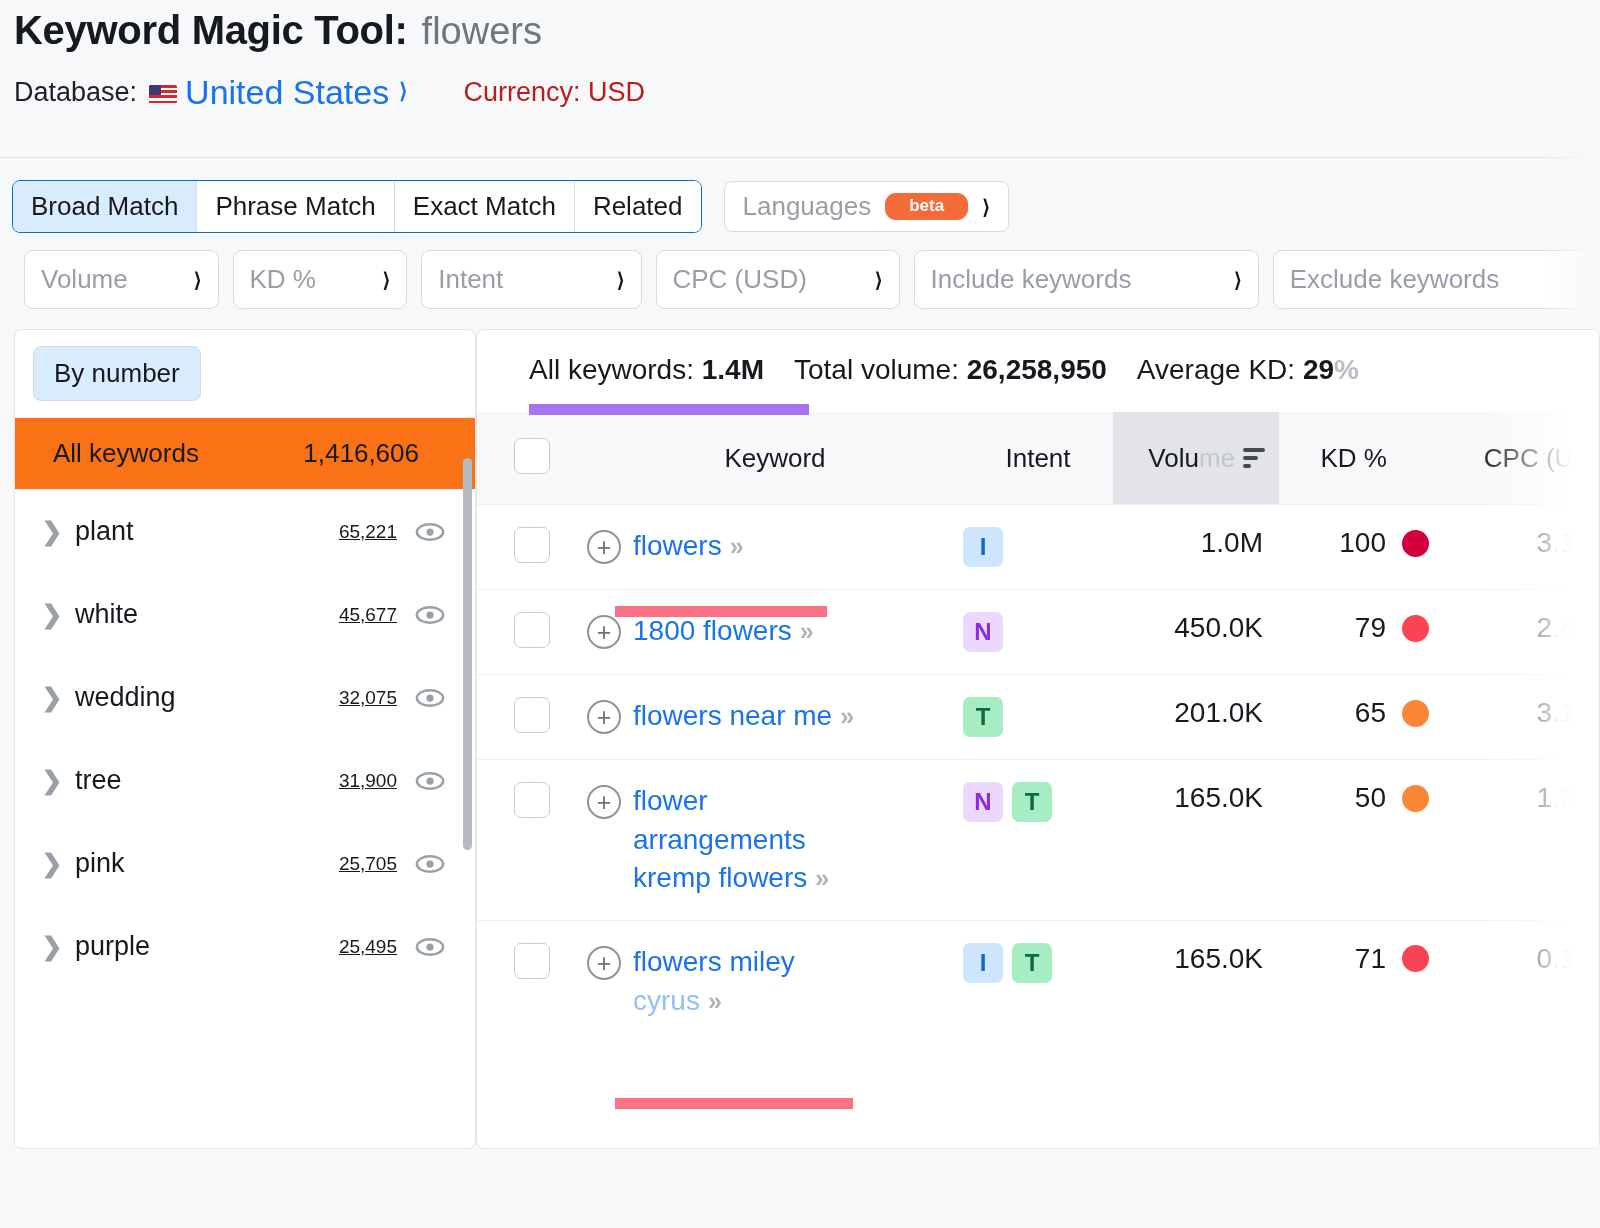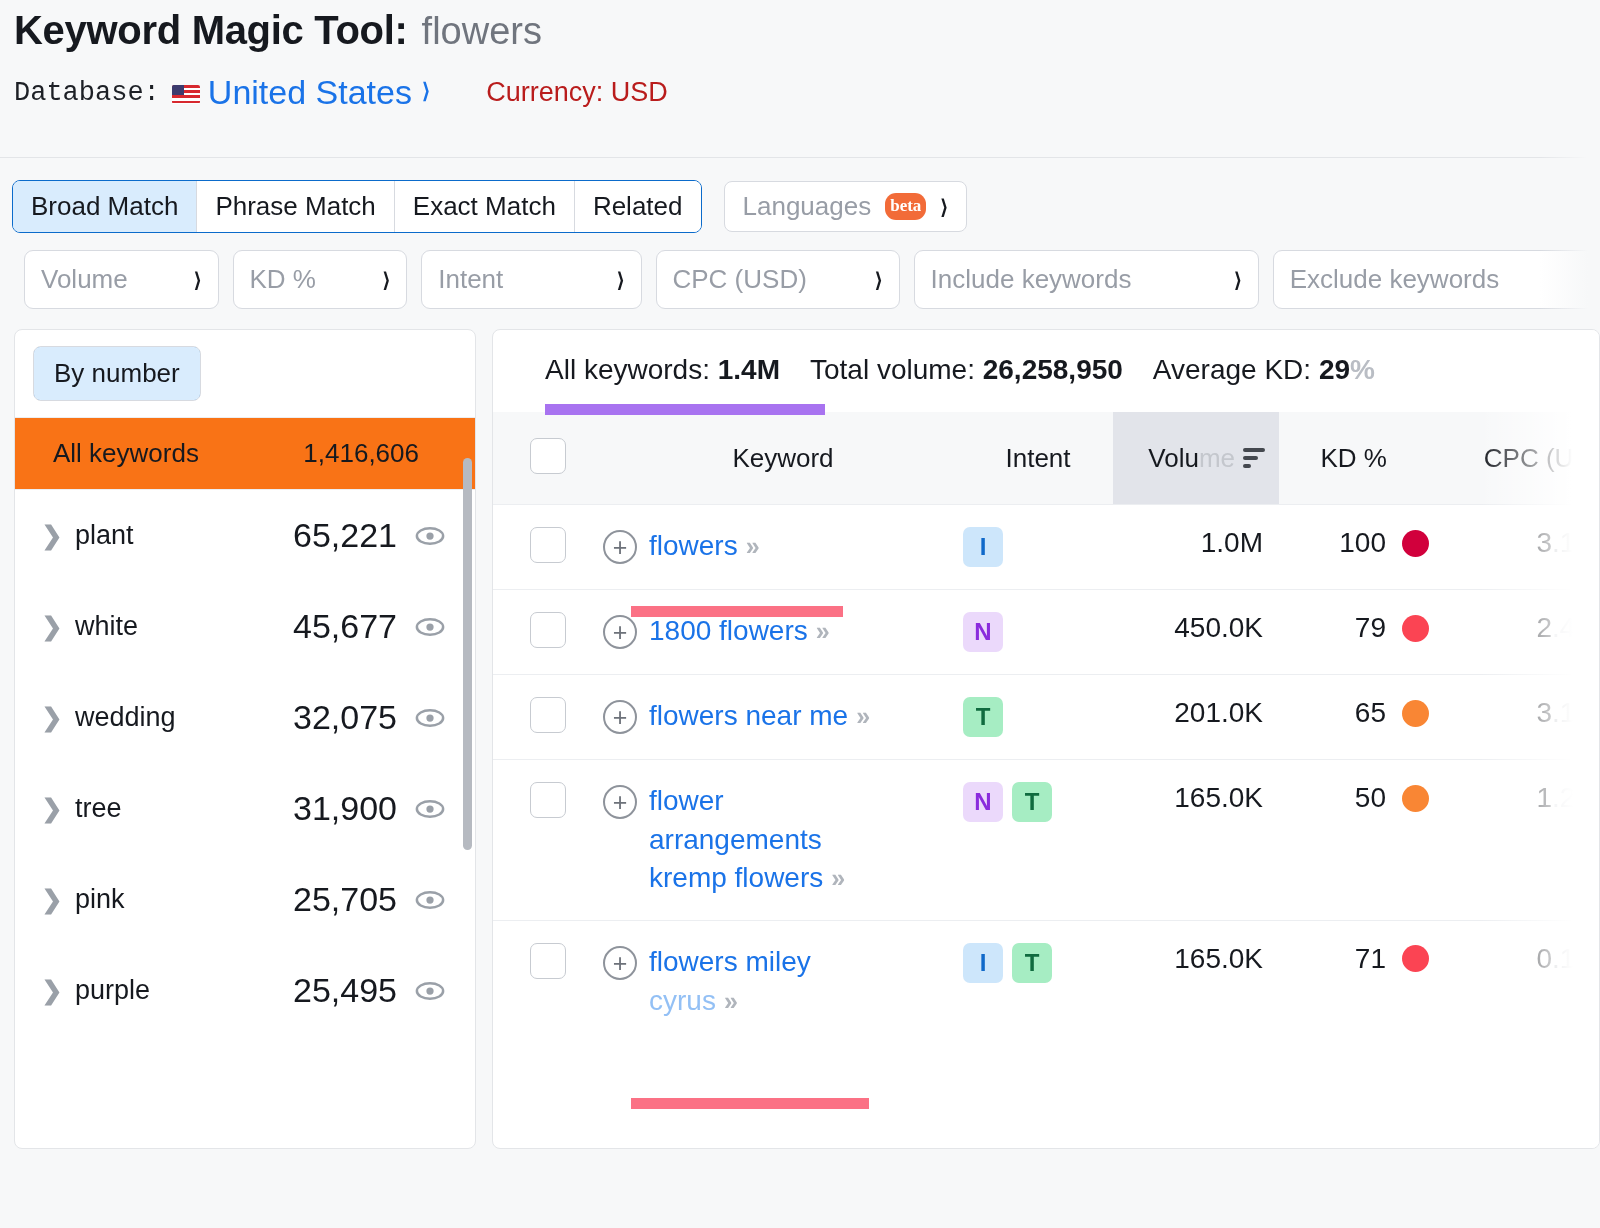--- a/index.html
+++ b/index.html
@@ -9,21 +9,21 @@
     font-family: "Liberation Sans", sans-serif;
     overflow: hidden;
   }
 
   
   .header { padding: 8px 0 0 14px; background: #f7f8f9; height: 158px; position: relative; }
   .title-row { display: flex; align-items: baseline; gap: 14px; }
   .title-main { font-size: 40px; font-weight: bold; color: #16191f; letter-spacing: -0.3px; }
   .title-kw { font-size: 38px; color: #70757e; }
   .meta-row { display: flex; align-items: center; margin-top: 20px; }
-  .meta-label { font-size: 27px; color: #1d2026; font-family: Liberation Mono, monospace; }
+  .meta-label { font-size: 27px; color: #1d2026; }
   .flag {
     display: inline-block; width: 28px; height: 19px; margin: 0 8px 0 12px;
     position: relative; top: 2px; border-radius: 2px; overflow: hidden;
     background: #fff;
   }
   .flag .stripes { position: absolute; inset: 0;
     background: repeating-linear-gradient(to bottom, #d7282f 0 2.6px, #fff 2.6px 5.2px); }
   .flag .canton { position: absolute; left: 0; top: 0; width: 12px; height: 10px; background: #3c3b6e; }
   .db-link { font-size: 34px; color: #1a73e8; cursor: pointer; }
   .db-caret { margin-left: 10px; color: #1a73e8; font-size: 21px; font-weight: bold; position: relative; top: -2px;}
@@ -41,55 +41,55 @@
   .seg .opt:last-child { border-right: none; }
   .seg .opt.active { background: #d9ecfd; }
   .seg.sel-outline { border-color: #0b6bcb; }
   .lang-pill {
     display: flex; align-items: center; gap: 14px; border: 1px solid #d7dae0;
     border-radius: 8px; background: #fff; padding: 9px 18px; cursor: pointer;
   }
   .lang-pill .lbl { font-size: 26px; color: #989da6; }
   .beta {
     background: #f26b38; color: #fff; font-size: 17px; font-weight: bold;
-    border-radius: 11px; padding: 3px 5px 4px; font-family: Liberation Serif, serif;
+    border-radius: 11px; padding: 3px 24px 4px;
   }
   .caret-dark { font-size: 20px; color: #16191f; font-weight: bold; }
 
   
   .droprow { display: flex; gap: 14px; padding: 17px 0 0 12px; position: relative; }
   .drop {
     display: flex; align-items: center; justify-content: space-between; gap: 14px;
     border: 1px solid #d7dae0; border-radius: 9px; background: #fff;
     padding: 10px 16px; cursor: pointer; height: 59px;
   }
   .drop .ph { font-size: 26px; color: #989da6; white-space: nowrap; }
   .w-vol { width: 196px; } .w-kd { width: 176px; } .w-intent { width: 222px; }
   .w-cpc { width: 246px; } .w-inc { width: 348px; } .w-exc { width: 330px; }
 
   
-  .body { display: flex; gap: 16px; padding: 20px 0 0 14px; }
+  .body { display: flex; padding: 20px 0 0 14px; }
 
   
   .sidebar { width: 462px; background: #fff; border: 1px solid #e3e5e8; border-radius: 8px;
              overflow: hidden; position: relative; height: 820px; }
   .side-head { padding: 16px 0 16px 18px; }
   .side-seg { display: inline-flex; border: 1px solid #d7dae0; border-radius: 8px; overflow: hidden; }
   .side-seg .opt { font-size: 26px; padding: 11px 20px; background: #fff; cursor: pointer; color: #16191f; }
   .side-seg .opt.active { background: #d9ecfd; border: 1px solid #0b6bcb; border-radius: 7px; margin: -1px; }
   .side-all { display: flex; justify-content: space-between; align-items: center;
               padding: 20px 56px 20px 38px; border-top: 1px solid #eceef1;
               border-bottom: 1px solid #eceef1; background: #f97316; }
   .side-all .l { font-size: 26px; color: #16191f; }
   .side-all .n { font-size: 26px; color: #16191f; }
   .side-list { }
   .side-item { display: flex; align-items: center; padding: 26px 30px 26px 14px; cursor: pointer; }
   .chev { color: #9aa0a8; font-size: 25px; font-weight: bold; width: 46px; text-align: center; flex: none; }
   .side-item .name { font-size: 27px; color: #16191f; flex: 1; }
-  .side-item .cnt { font-size: 34px; color: #16191f; margin-right: 18px; }
+  .side-item .cnt { font-size: 19px; color: #16191f; margin-right: 18px; text-decoration: underline; }
   .eye { flex: none; width: 30px; height: 30px; }
   .side-scrollbar { position: absolute; right: 3px; top: 128px; width: 9px; height: 760px;
                     background: transparent; }
   .side-scrollbar .thumb { width: 9px; height: 392px; border-radius: 5px; background: #b6bac1; }
 
   
   .main { flex: 1; background: #fff; border: 1px solid #e3e5e8; border-radius: 8px;
           position: relative; overflow: hidden; height: 820px; }
   .stats { display: flex; align-items: baseline; gap: 30px; padding: 24px 0 0 52px; position: relative; }
   .stat { font-size: 28px; color: #16191f; white-space: nowrap; }

